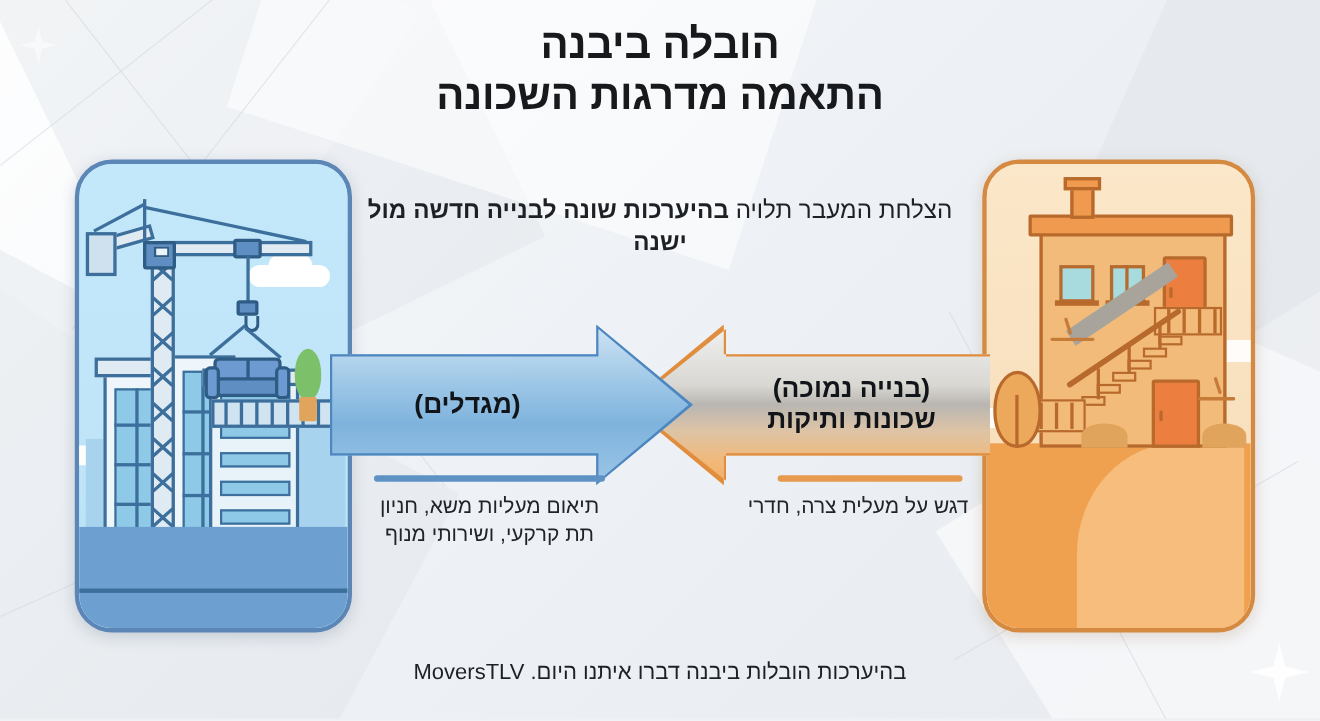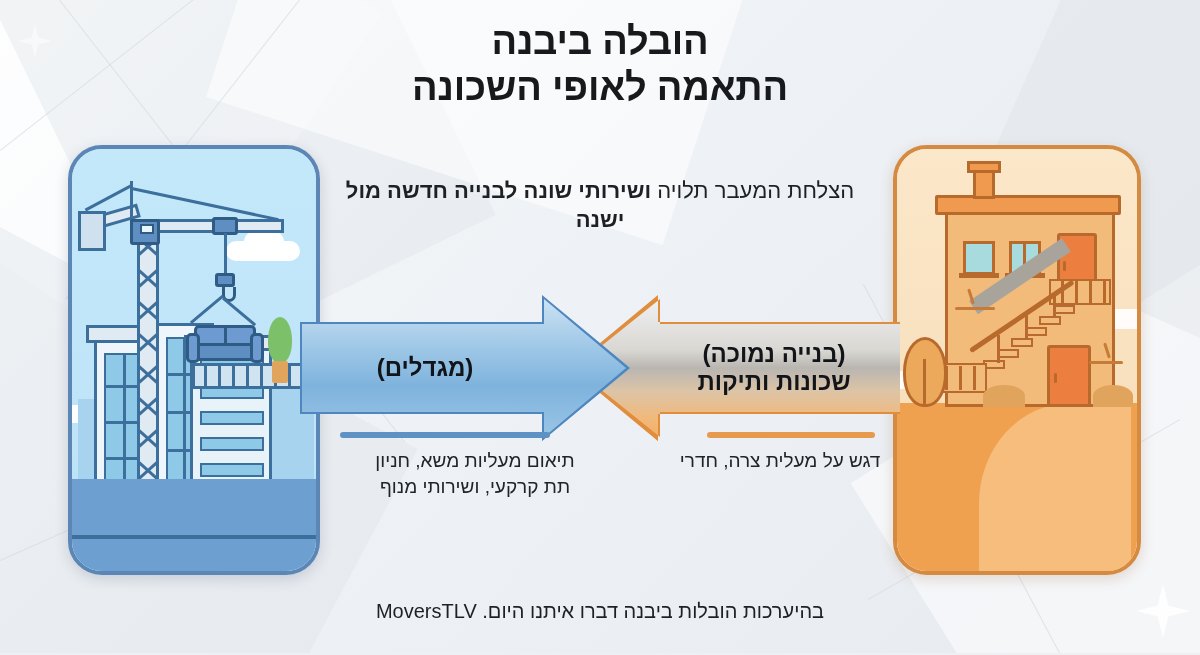--- a/index.html
+++ b/index.html
@@ -98,21 +98,21 @@
                       330px 117px,90px 117px,90px 142px,4px 73px,90px 4px,90px 29px,330px 29px);}
   .arrow-label{position:absolute;top:0;height:146px;display:flex;align-items:center;
     justify-content:center;direction:rtl;font-size:24px;font-weight:bold;color:#111418;
     line-height:1.18;text-align:center;}
   .al-left{left:0;width:250px;}
   .al-right{right:0;width:252px;}
 
   
   .cap{position:absolute;width:250px;direction:rtl;text-align:center;
     font-size:19px;color:#20242a;line-height:1.38;}
-  .cap-left{left:320px;top:448px;padding-left:30px;}
+  .cap-left{left:320px;top:448px;}
   .cap-right{left:655px;top:448px;}
   .divider{position:absolute;height:6px;border-radius:3px;}
   .div-left{left:340px;top:432px;width:210px;background:#5e92c4;}
   .div-right{left:707px;top:432px;width:168px;background:#e79a4e;}
 </style>
 </head>
 <body>
 
 <div class="stage">
 
@@ -127,25 +127,25 @@
   <div class="edge" style="left:60px;top:0;width:560px;transform:rotate(52deg);"></div>
   <div class="edge" style="left:300px;top:0;width:380px;transform:rotate(128deg);"></div>
   <div class="edge" style="left:1180px;top:420px;width:360px;transform:rotate(150deg);"></div>
   <div class="edge" style="left:1060px;top:655px;width:420px;transform:rotate(-118deg);"></div>
   <div class="edge" style="left:0;top:560px;width:330px;transform:rotate(-24deg);"></div>
   <div class="sparkle" style="left:1136px;top:584px;"></div>
   <div class="sparkle" style="left:18px;top:24px;width:34px;height:34px;opacity:.5;"></div>
 
   <div class="title">
     <span>הובלה ביבנה</span>
-    <span>התאמה לאופי השכונה</span>
+    <span>התאמה מדרגות השכונה</span>
   </div>
 
   <div class="subtitle">
-    <span>הצלחת המעבר תלויה </span><b>ושירותי שונה לבנייה חדשה מול ישנה</b>
+    <span>הצלחת המעבר תלויה </span><b>בהיערכות שונה לבנייה חדשה מול ישנה</b>
   </div>
 
   <div class="panel panel-left">
     <div class="l-sky"></div>
 
     <div class="cloud" style="left:154px;top:92px;width:74px;height:20px;"></div>
     <div class="cloud" style="left:172px;top:82px;width:40px;height:22px;border-radius:22px;"></div>
     <div class="cloud" style="left:-12px;top:256px;width:56px;height:18px;"></div>
 
     <div class="skyline" style="left:6px;top:250px;width:34px;height:142px;"></div>

